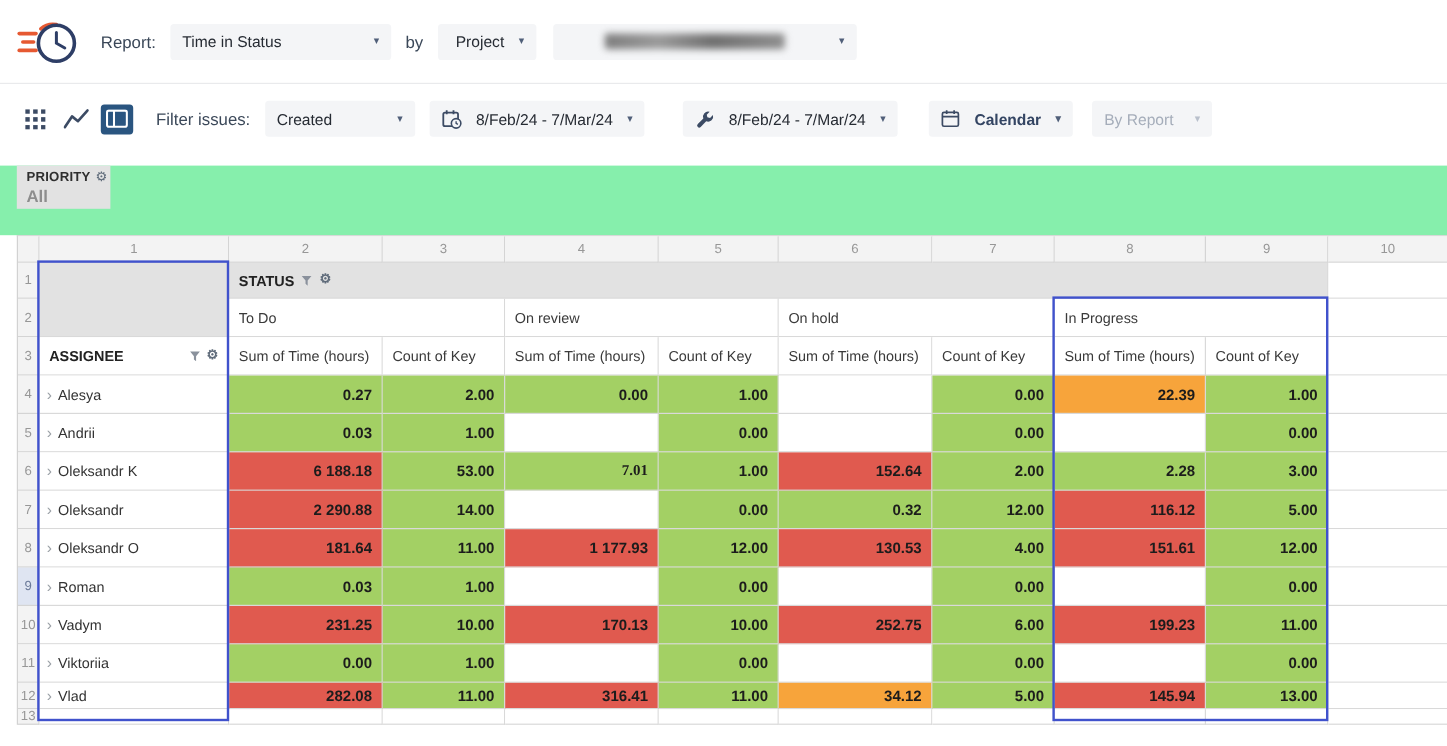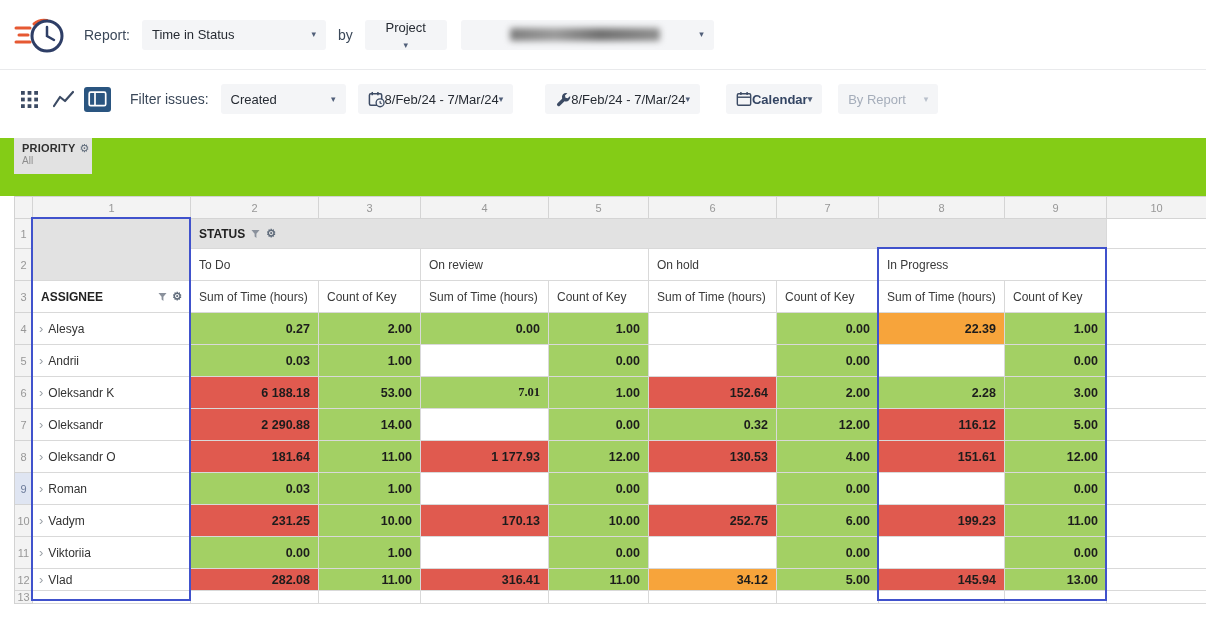--- a/index.html
+++ b/index.html
@@ -4,52 +4,52 @@
 <style>
   * { margin:0; padding:0; box-sizing:border-box; }
   html,body { width:1206px; height:622px; overflow:hidden; background:#fff;
     font-family:"Liberation Sans", sans-serif; }
 
   
   .topbar { height:70px; display:flex; align-items:center; padding-left:14px;
     border-bottom:1px solid #e9eaec; background:#fff; }
   .logo { margin-right:18px; display:flex; align-items:center; }
   .lbl { font-size:14px; color:#3b4859; }
-  .pill { display:inline-flex; align-items:center; gap:0; background:#f4f5f7;
+  .pill { display:inline-flex; align-items:center; gap:12px; background:#f4f5f7;
     border:none; border-radius:3px; height:30px; padding:0 10px; font-size:13px;
     color:#262b33; cursor:pointer; font-family:inherit; white-space:nowrap; }
   .chev { font-size:9px; color:#505f79; line-height:1; }
   .pill.rpt { width:184px; justify-content:space-between; margin:0 12px 0 12px; }
-  .pill.grp { width:82px; justify-content:space-between; margin:0 14px 0 12px;flex-direction:column; }
+  .pill.grp { width:82px; justify-content:flex-end; margin:0 14px 0 12px; }
   .pill.prj { width:253px; }
   .redacted { width:150px; height:13px; border-radius:2px; margin:0 auto;
     background:linear-gradient(90deg,#7d7d7d,#9a9a9a 30%,#6f6f6f 60%,#8f8f8f);
     filter:blur(3px); }
 
   
   .toolbar { height:58px; display:flex; align-items:center; padding-left:16px; background:#fff; }
   .vicon { width:27px; height:25px; background:transparent; border:none; cursor:pointer;
     display:flex; align-items:center; justify-content:center; margin-right:7px; border-radius:3px; }
   .vicon.selected { background:#2a5580; }
   .toolbar .lbl { margin:0 12px 0 12px; }
   .pill.created { width:125px; justify-content:space-between; }
   .pill.daterange { margin-left:12px; }
   .pill.estrange  { margin-left:32px; }
   .pill.calendar  { margin-left:26px; font-weight:bold; color:#344563; }
   .pill.byperiod  { margin-left:16px; width:100px; justify-content:space-between; color:#a5adba; }
   .pill.byperiod .chev { color:#b9c0cc; }
   .dicon { display:flex; align-items:center; }
 
   
-  .filter-strip { height:58px; background:#84cc16; }
+  .filter-strip { height:58px; background:#86efac; }
   .priority-box { margin:10px 0 0 14px; width:78px; height:36px; background:#e2e2e2;
     padding:4px 8px 3px 8px; }
   .priority-box .line1 { display:flex; align-items:center; gap:4px; }
   .priority-box .pl { font-size:11px; font-weight:bold; color:#2f2f2f; letter-spacing:.2px; }
-  .priority-box .pv { font-size:10px; color:#8d8d8d; margin-top:1px; }
+  .priority-box .pv { font-size:14px; color:#8d8d8d; margin-top:1px;font-weight:bold; }
   .gear { font-size:11px; color:#5f6b7a; line-height:1; }
 
   
   .grid-wrap { position:relative; margin-left:14px; width:1192px; }
   .grid { display:grid; border-top:1px solid #d2d2d2; border-left:1px solid #d2d2d2; width:1192px; }
   .cell { border-right:1px solid #d9d9d9; border-bottom:1px solid #d9d9d9; background:#fff;
     display:flex; align-items:center; font-size:12px; color:#333;
     overflow:hidden; white-space:nowrap; }
   .numcell { background:#f3f3f3; color:#979797; justify-content:center; font-size:11px;
     border-color:#d4d4d4; }

